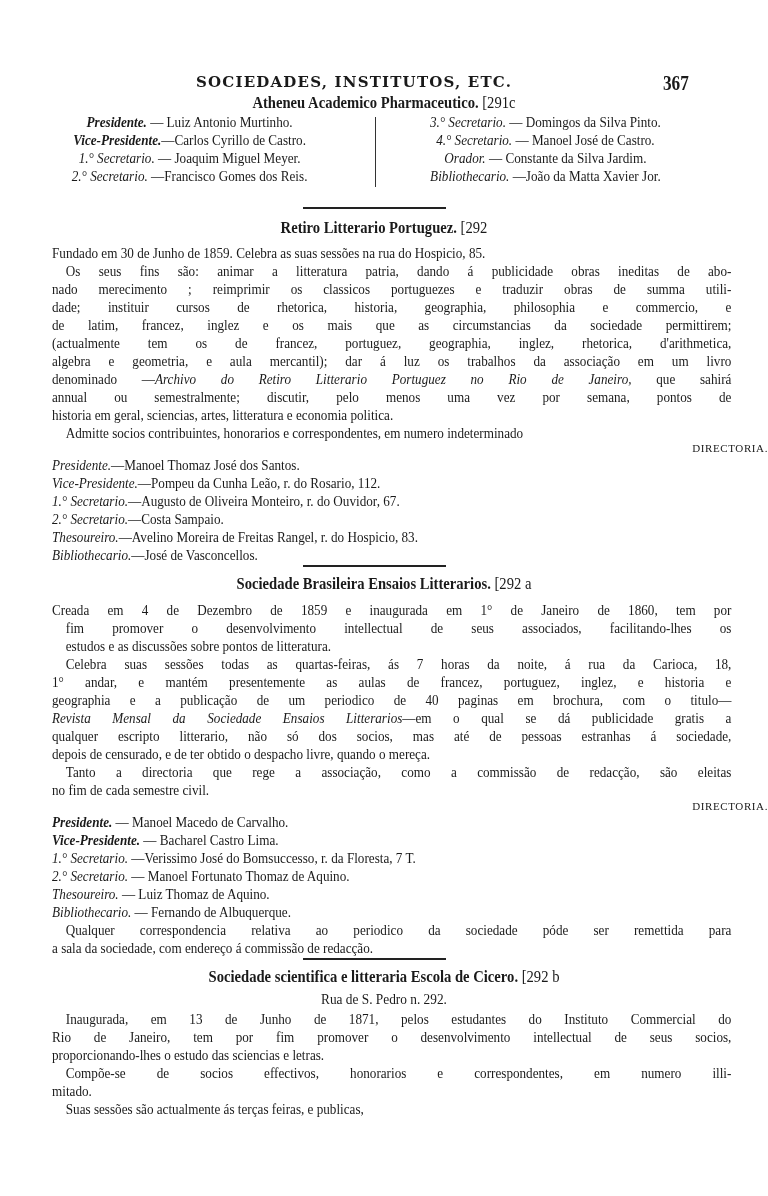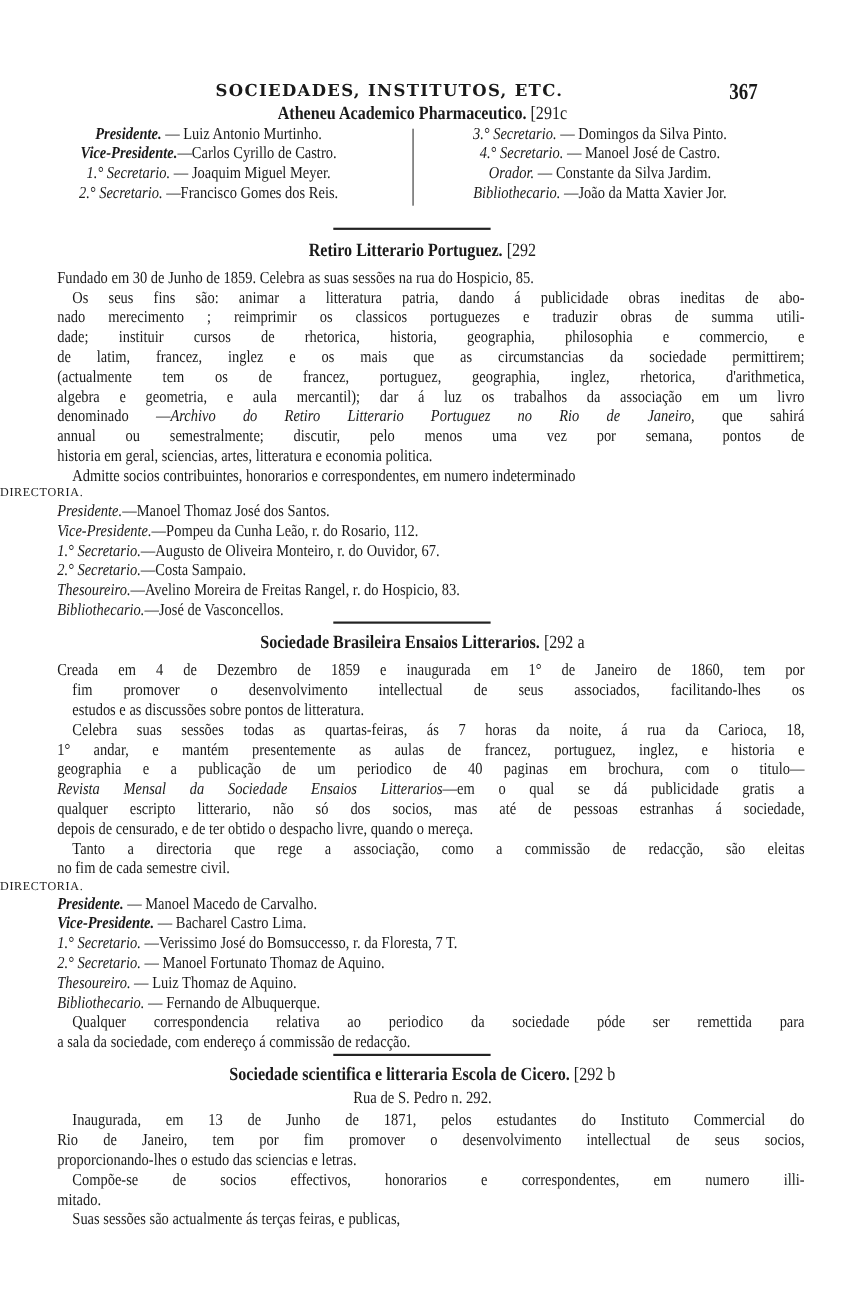--- a/index.html
+++ b/index.html
@@ -30,21 +30,21 @@
   .section-ref { font-weight: normal; }
   .line {
     position: absolute; left: 52px; width: 700px; font-size: 15.3px; line-height: 17px;
     white-space: nowrap; transform: scaleX(0.86); transform-origin: left;
   }
   .justify { text-align: justify; text-align-last: justify; width: 790px; }
   .indent { padding-left: 16px; box-sizing: border-box; }
   .it { font-style: italic; }
   .bi { font-style: italic; font-weight: bold; }
   .small-caps-label {
-    position: absolute; left: 0; width: 768px; text-align: left;
+    position: absolute; left: 0; width: 768px; text-align: right;
     font-size: 11px; letter-spacing: 0.6px;
   }
   .divider {
     position: absolute; left: 303px; width: 143px; height: 2px; background: #222;
   }
   .col-table { position: absolute; left: 52px; top: 113px; width: 700px; height: 76px; text-align: center; }
   .col-left { position: absolute; left: 0; top: 0; width: 320px; }
   .col-right { position: absolute; left: 330px; top: 0; width: 380px; }
   .col-sep { position: absolute; left: 323px; top: 4px; width: 1px; height: 70px; background: #333; }
   .col-line {

